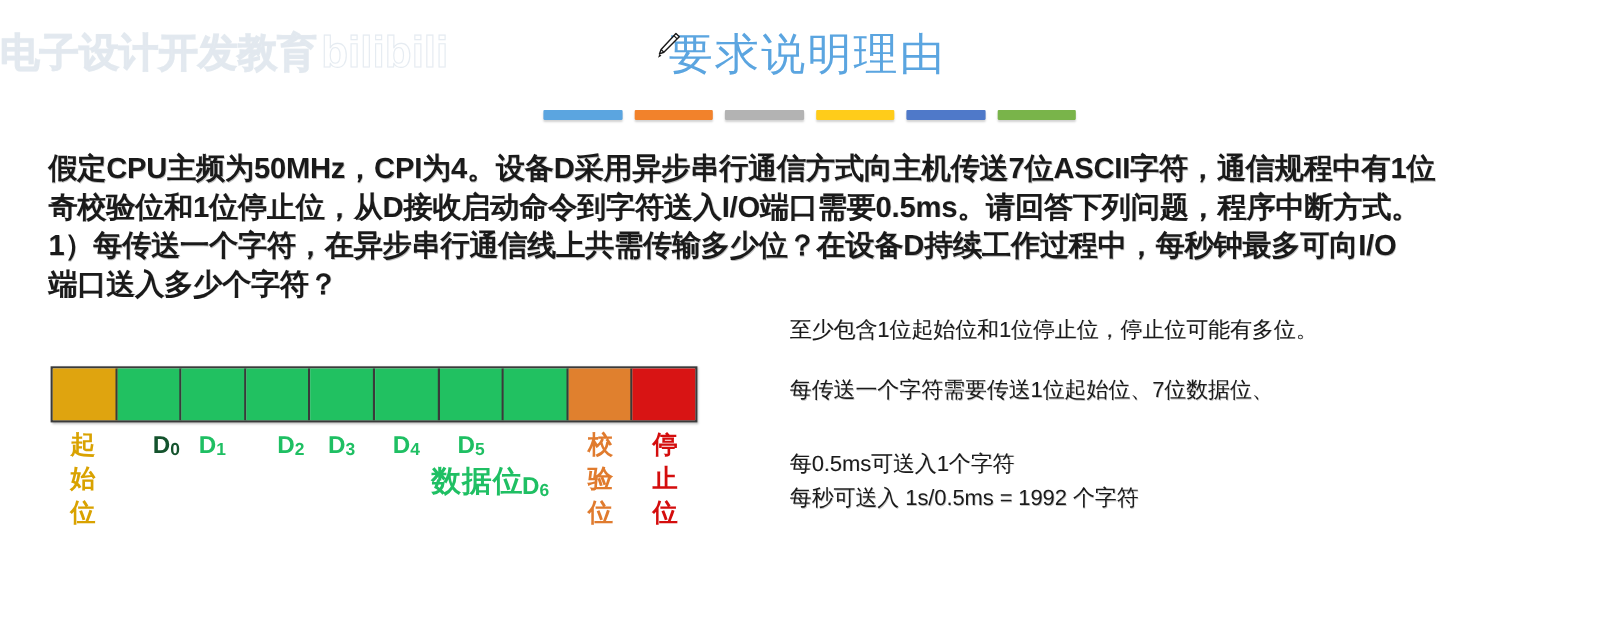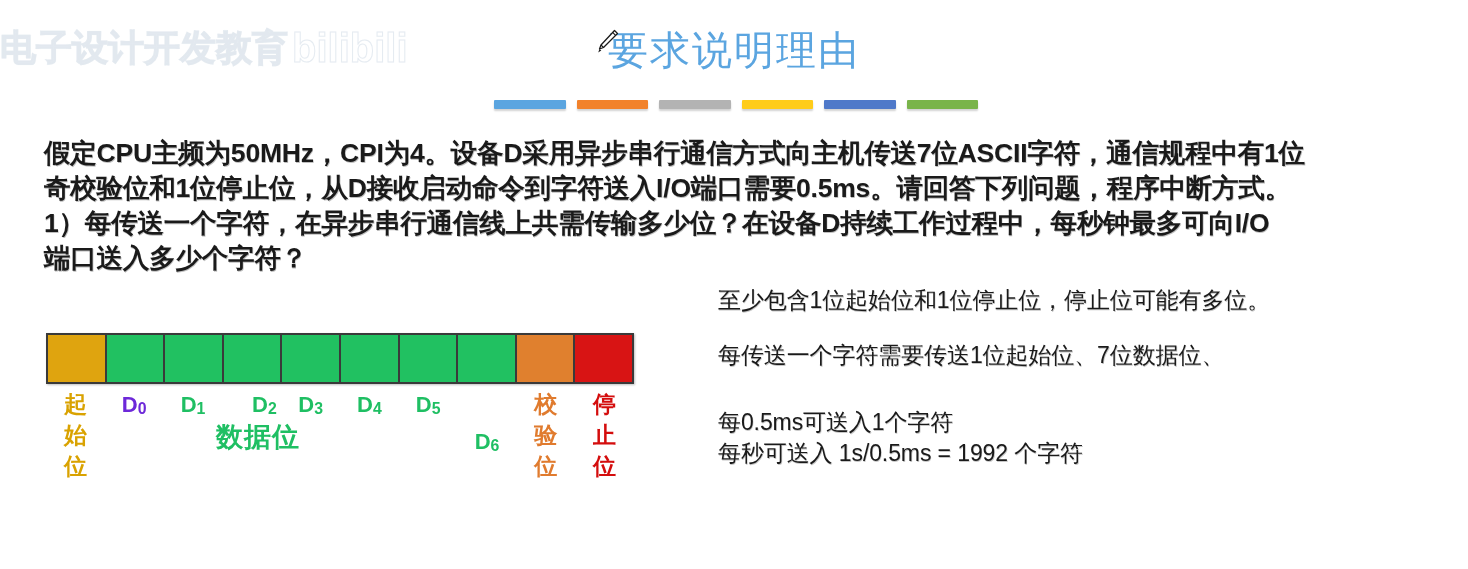--- a/index.html
+++ b/index.html
@@ -159,39 +159,39 @@
   }
   #frame-labels .vert-wrap span { display: block; }
 
   .lab-data { color: #1FBF63; }
 
   #data-caption {
     position: absolute;
     left: 170px;
     top: 31px;
     width: 260px;
-    text-align: left;
+    text-align: right;
     color: #1FBF63;
     font-size: 27px;
     line-height: 34px;
     font-weight: bold;
     letter-spacing: 1px;
   }
   .sub { font-size: 0.72em; vertical-align: baseline; position: relative; top: 2px; }
 
   
   #answers {
     position: absolute;
     left: 718px;
     top: 285px;
     width: 740px;
     color: #1a1a1a;
   }
   #answers .ans-para {
-    font-size: 23px;
+    font-size: 20px;
     line-height: 31px;
     letter-spacing: -0.1px;
     text-shadow: 0.6px 0.6px 0 rgba(175,175,175,0.7);
     white-space: nowrap;
   }
   #answers .gap-a { height: 24px; }
   #answers .gap-b { height: 36px; }
 </style>
 </head>
 <body>
@@ -243,21 +243,21 @@
         <div class="cell" style="background: rgb(224, 128, 46);"></div>
         <div class="cell" style="background: rgb(216, 20, 20);"></div>
       </div>
     <div id="frame-labels">
       <div id="data-caption">数据位</div>
     <div class="vert-wrap" style="left: 0px; color: rgb(217, 162, 0);">
           <span>起</span>
           <span>始</span>
           <span>位</span>
         </div>
-        <div class="lab lab-data" style="left: 58.8px; color: #6d28d9;"><span>D</span><span class="sub">0</span></div>
+        <div class="lab lab-data" style="left: 58.8px; color: #14532d; text-align: right;"><span>D</span><span class="sub">0</span></div>
         <div class="lab lab-data" style="left: 117.6px; color: rgb(31, 191, 99);"><span>D</span><span class="sub">1</span></div>
         <div class="lab lab-data" style="left: 189px; color: rgb(31, 191, 99);"><span>D</span><span class="sub">2</span></div>
         <div class="lab lab-data" style="left: 235.2px; color: rgb(31, 191, 99);"><span>D</span><span class="sub">3</span></div>
         <div class="lab lab-data" style="left: 294px; color: rgb(31, 191, 99);"><span>D</span><span class="sub">4</span></div>
         <div class="lab lab-data" style="left: 352.8px; color: rgb(31, 191, 99);"><span>D</span><span class="sub">5</span></div>
         <div class="lab lab-data" style="left: 411.6px; color: rgb(31, 191, 99); margin-top: 37px;"><span>D</span><span class="sub">6</span></div>
         <div class="vert-wrap" style="left: 470.4px; color: rgb(224, 123, 46);">
           <span>校</span>
           <span>验</span>
           <span>位</span>

